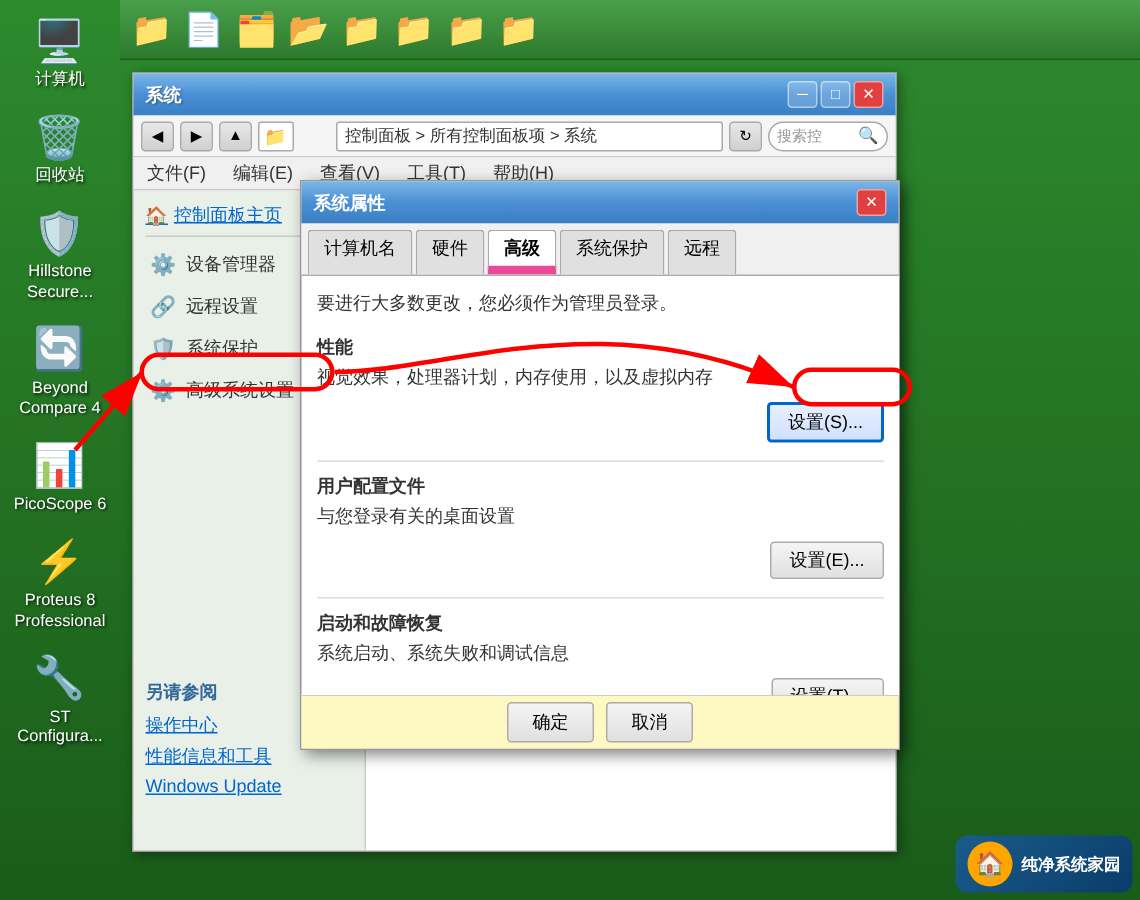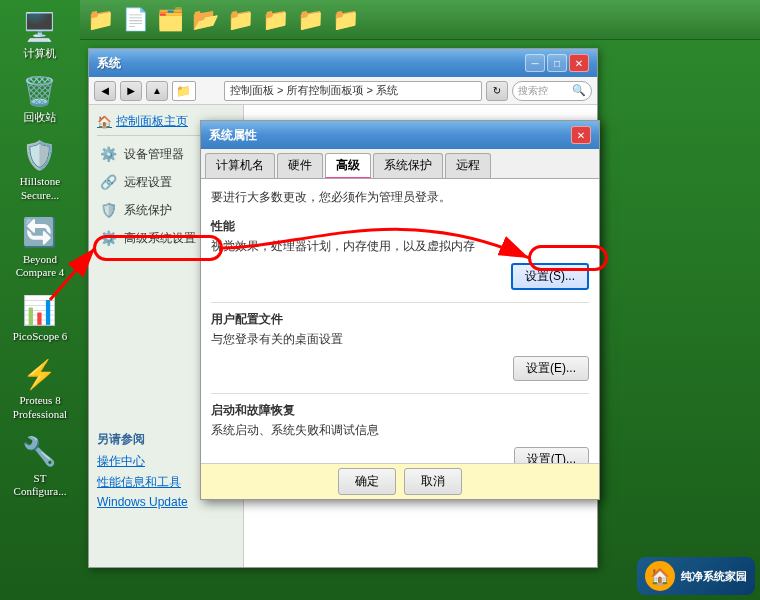--- a/index.html
+++ b/index.html
@@ -54,21 +54,20 @@
       font-size: 28px;
     }
 
     .desktop-icon .icon-label {
       color: white;
       font-size: 11px;
       text-align: center;
       text-shadow: 1px 1px 2px rgba(0,0,0,0.8);
       margin-top: 2px;
       line-height: 1.2;
-      font-family: Liberation Serif, serif;
     }
 
     
     .taskbar-top {
       position: absolute;
       top: 0;
       left: 80px;
       right: 0;
       height: 40px;
       background: linear-gradient(180deg, #4a9f4a 0%, #2d7a2d 100%);
@@ -323,21 +322,21 @@
       border: 1px solid #aaa;
       border-bottom: none;
       background: #e0e0e0;
       cursor: pointer;
       border-radius: 3px 3px 0 0;
     }
 
     .dialog-tab.active {
       background: #f0f0f0;
       font-weight: bold;
-      border-bottom: 1px solid #ec4899;
+      border-bottom: 6px solid #ec4899;
       position: relative;
       z-index: 1;
       background: white;
     }
 
     
     .dialog-content {
       flex: 1;
       padding: 10px;
       background: white;
@@ -534,20 +533,27 @@
       <div class="address-path">
         <span>控制面板 &gt; 所有控制面板项 &gt; 系统</span>
       </div>
       <div class="nav-btn">↻</div>
       <div class="search-box">
         <span style="font-size:10px;color:#999;">搜索控</span>
         <span style="margin-left:auto;">🔍</span>
       </div>
     </div>
 
+    <div class="menu-bar">
+      <span class="menu-item">文件(F)</span>
+      <span class="menu-item">编辑(E)</span>
+      <span class="menu-item">查看(V)</span>
+      <span class="menu-item">工具(T)</span>
+      <span class="menu-item">帮助(H)</span>
+    </div>
 
     <div class="window-content">
 
       <div class="sidebar">
         <div class="sidebar-link">
           <span>🏠</span>
           <span>控制面板主页</span>
         </div>
         <hr class="divider-line">
         <div class="sidebar-item-row">

